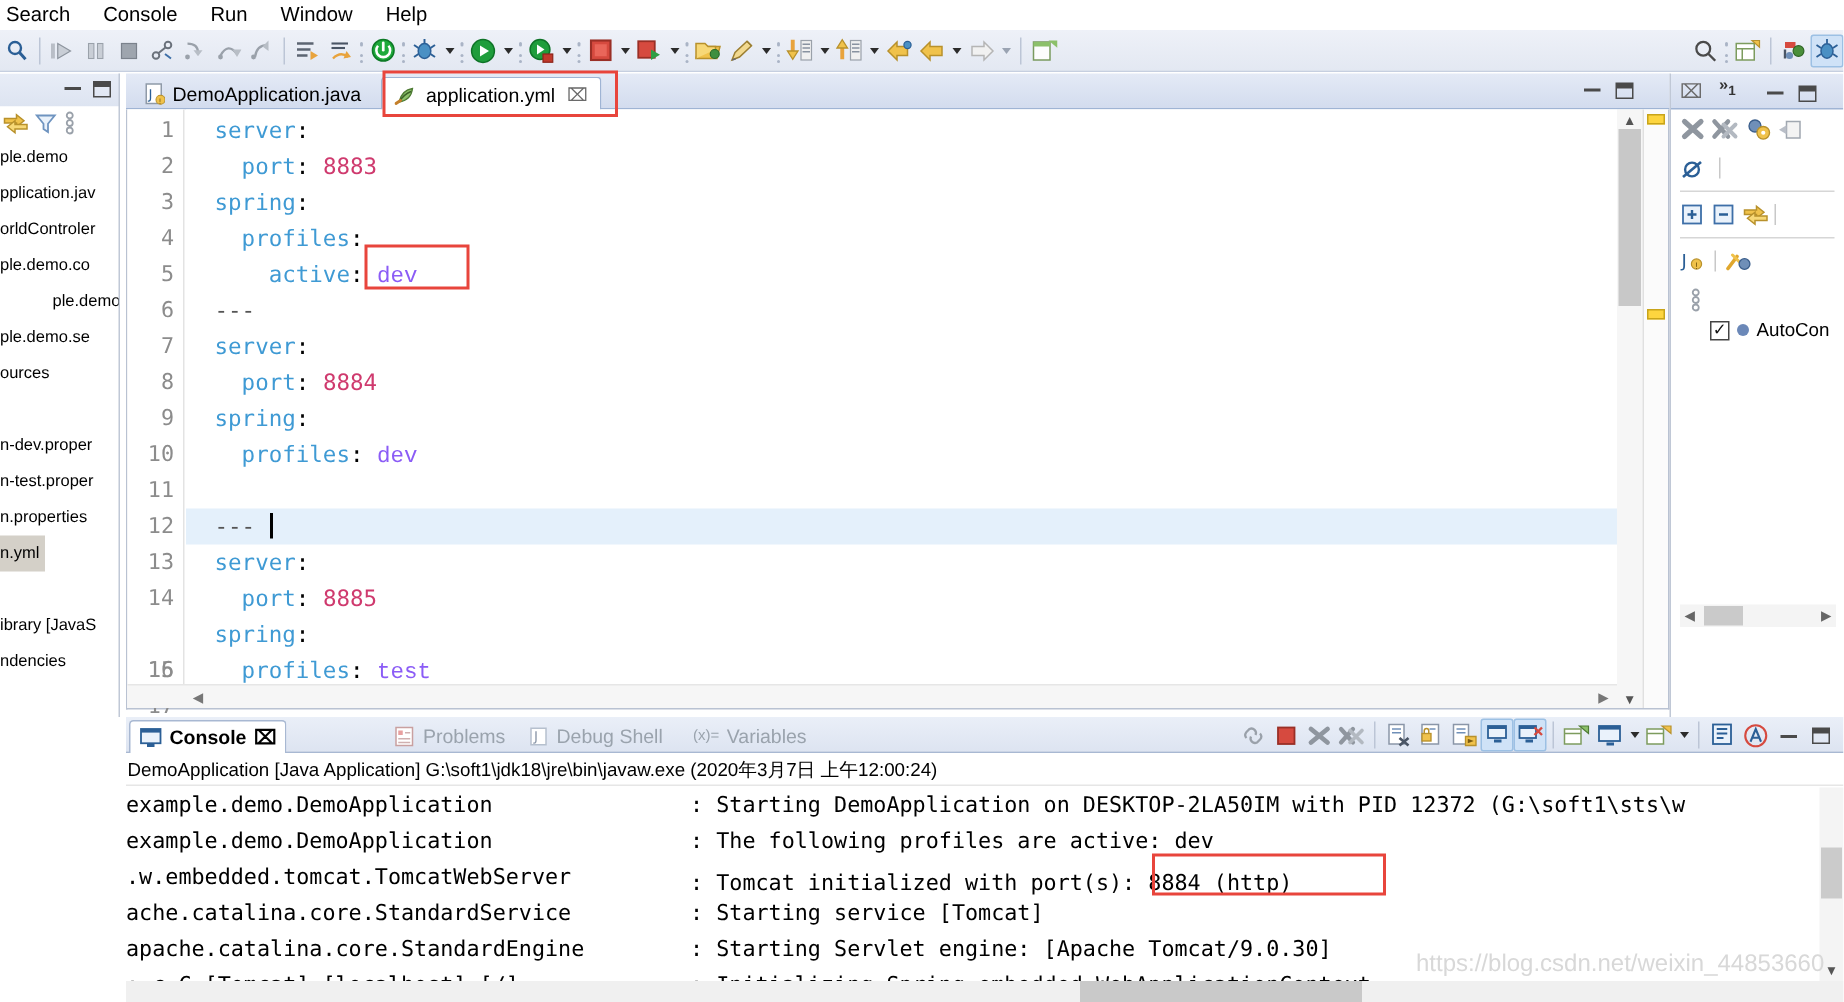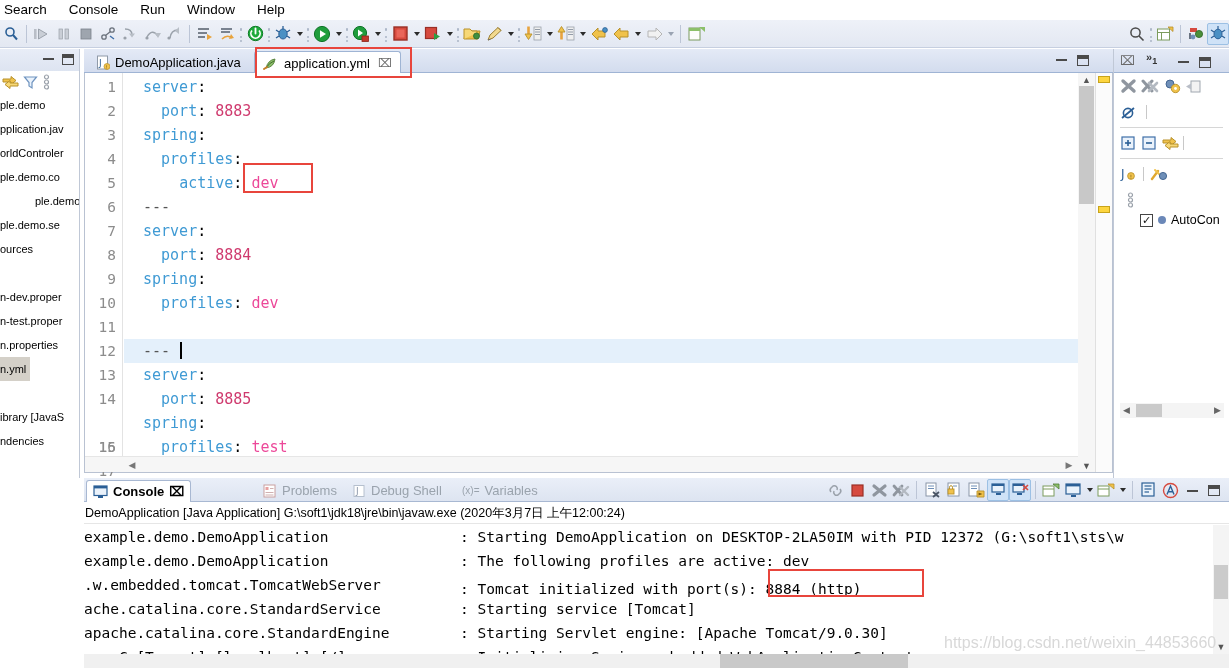--- a/index.html
+++ b/index.html
@@ -144,21 +144,21 @@
     font-family: "DejaVu Sans Mono", monospace; font-size: 14.5px;
     color: #8c8c8c; line-height: 24px; height: 24px;
   }
   .cl {
     position: absolute; left: 0; right: 0; height: 24px; line-height: 24px;
     white-space: pre; padding-left: 19px;
   }
   .cl.hl { background: #e4f0fb; }
   .k-key { color: #3f9ad4; }
   .k-num { color: #cf3a6e; }
-  .k-str { color: #ec4899; }
+  .k-str { color: #8b5cf6; font-family: Liberation Mono, monospace; }
   .k-plain { color: #000000; }
   .k-dash { color: #555555; }
   .caret-bar {
     display: inline-block; width: 1.5px; height: 17px; background: #000;
     vertical-align: -3px; margin-left: 10px;
   }
   .dev-redbox {
     position: absolute; left: 243px; top: 163px; width: 70px; height: 30px;
     border: 2px solid #e8453c; pointer-events: none; z-index: 20;
   }

